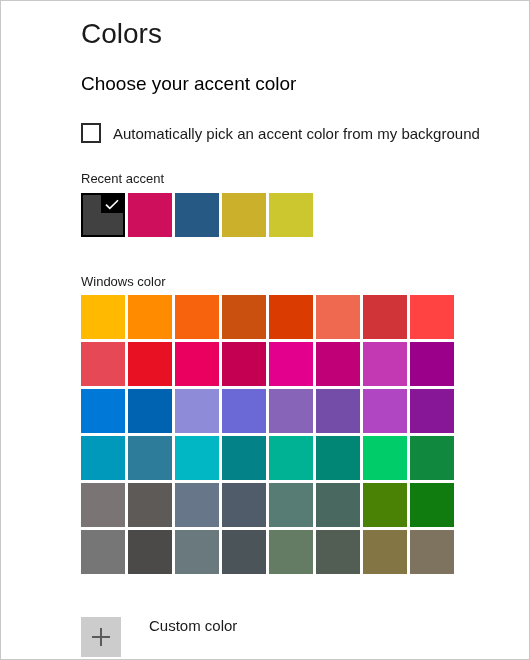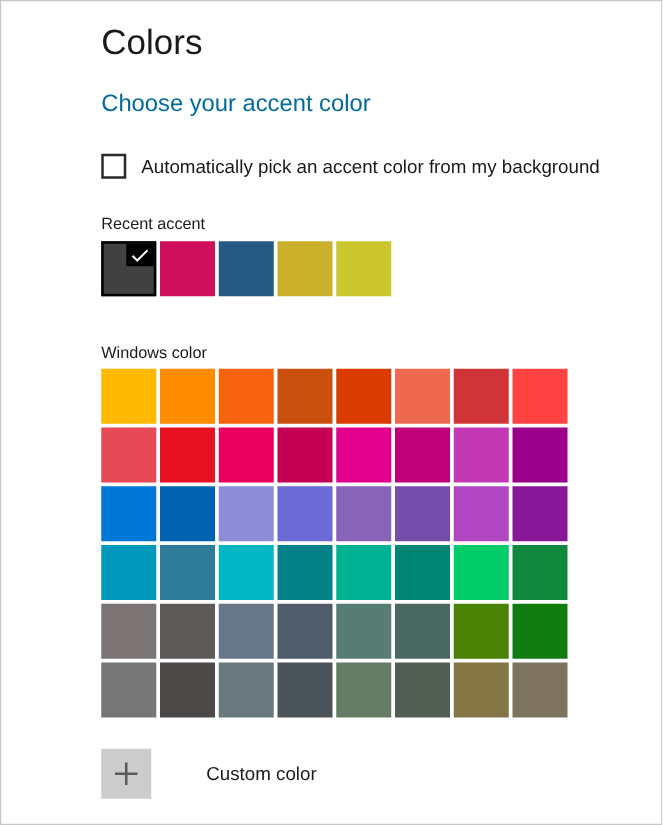--- a/index.html
+++ b/index.html
@@ -35,21 +35,21 @@
     font-weight: 400;
     color: #1a1a1a;
     letter-spacing: 0px;
     line-height: 34px;
   }
   .section-heading {
     position: absolute;
     left: 0;
     font-size: 19px;
     font-weight: 400;
-    color: #0369a1;
+    color: #000000;
     line-height: 24px;
   }
   .heading-accent { top: 71px; }
 
   .checkbox-row {
     position: absolute;
     left: 0;
     top: 119px;
     display: flex;
     align-items: center;
@@ -119,24 +119,23 @@
     gap: 3px;
   }
   .grid-swatch {
     width: 44px;
     height: 44px;
   }
 
   .custom-row {
     position: absolute;
     left: 0;
-    top: 598px;
-    display: flex;
-    align-items: center;
-    gap: 16px;
+    top: 616px;
+    display: flex;
+    align-items: flex-start;
   }
   .custom-swatch {
     position: relative;
     width: 40px;
     height: 40px;
     background: #cccccc;
     flex: 0 0 auto;
   }
   .plus-h {
     position: absolute;

